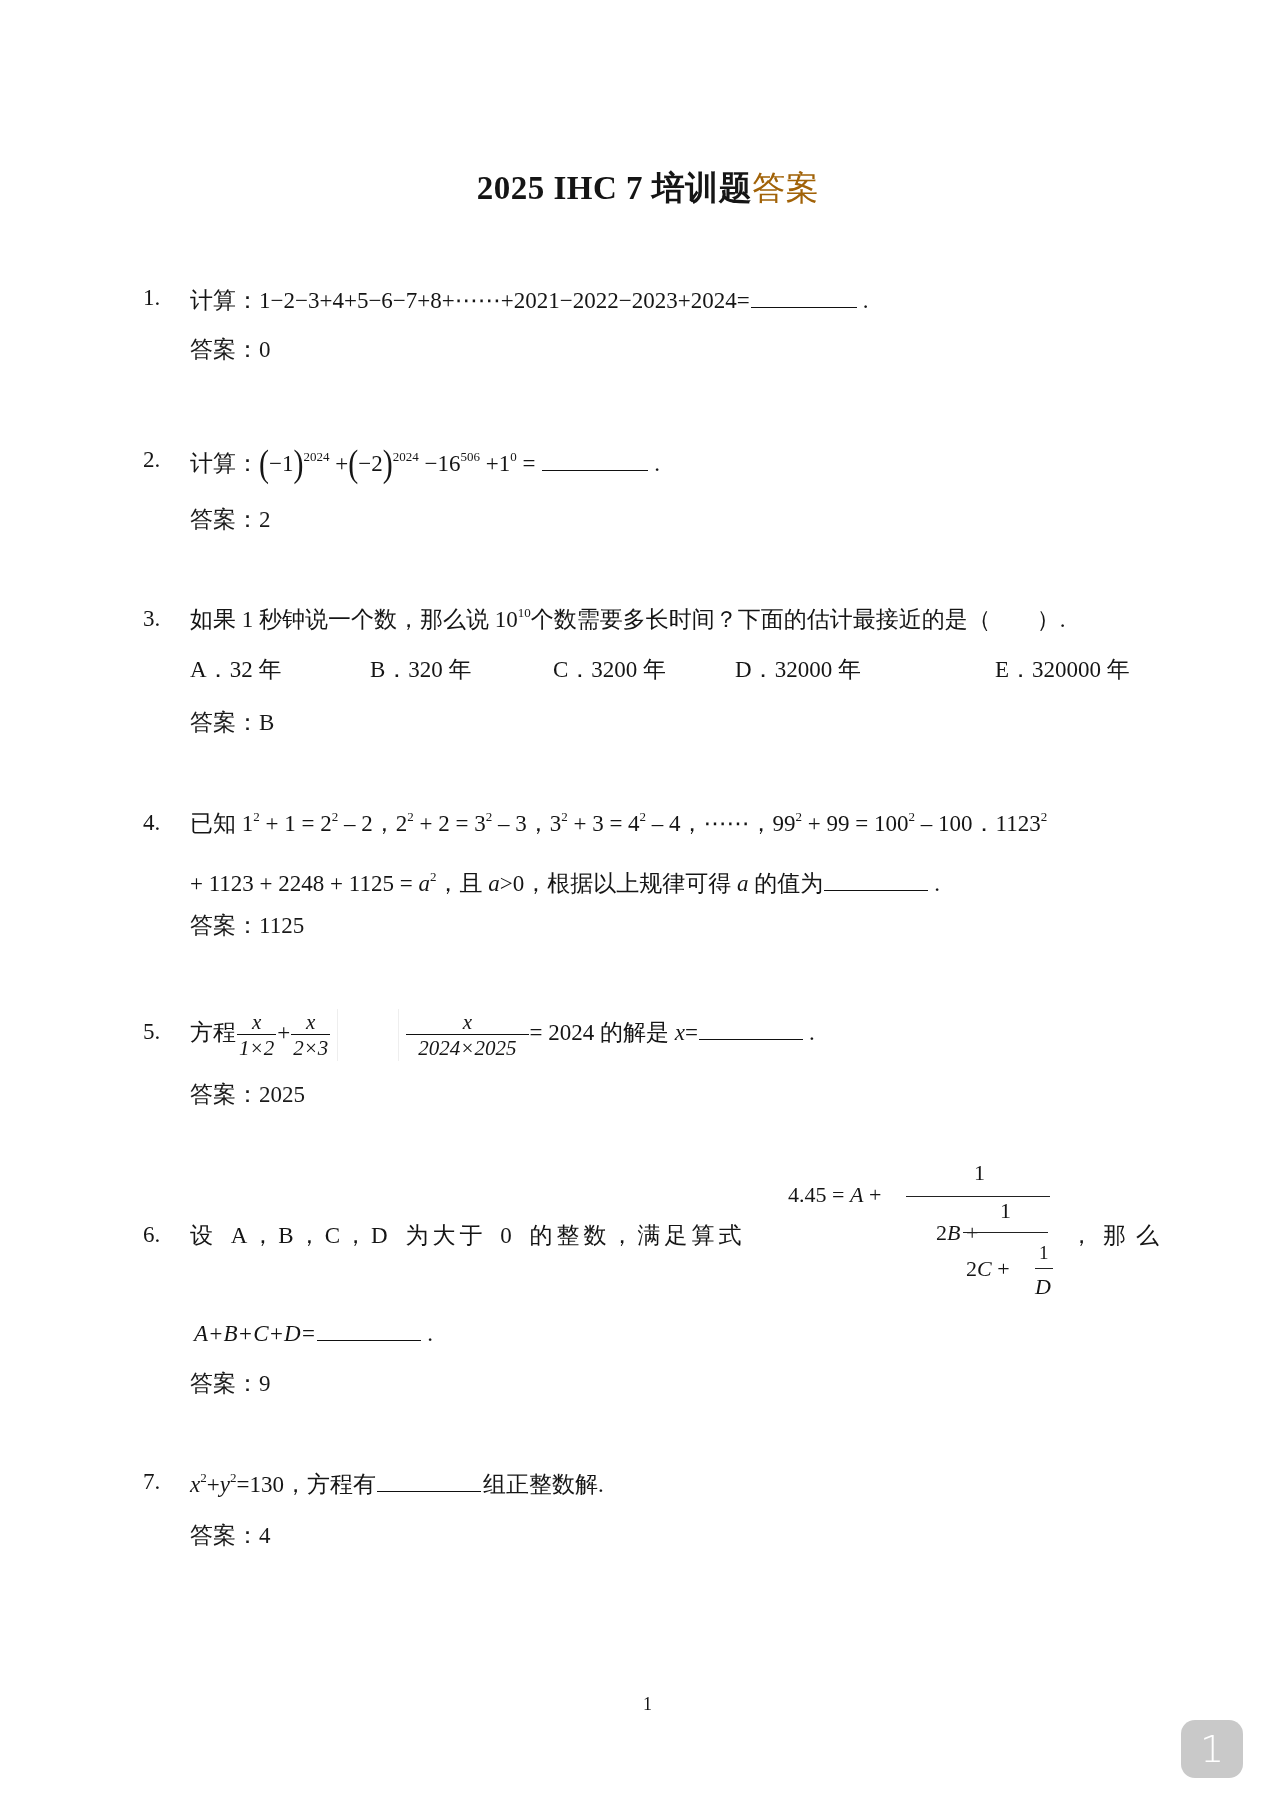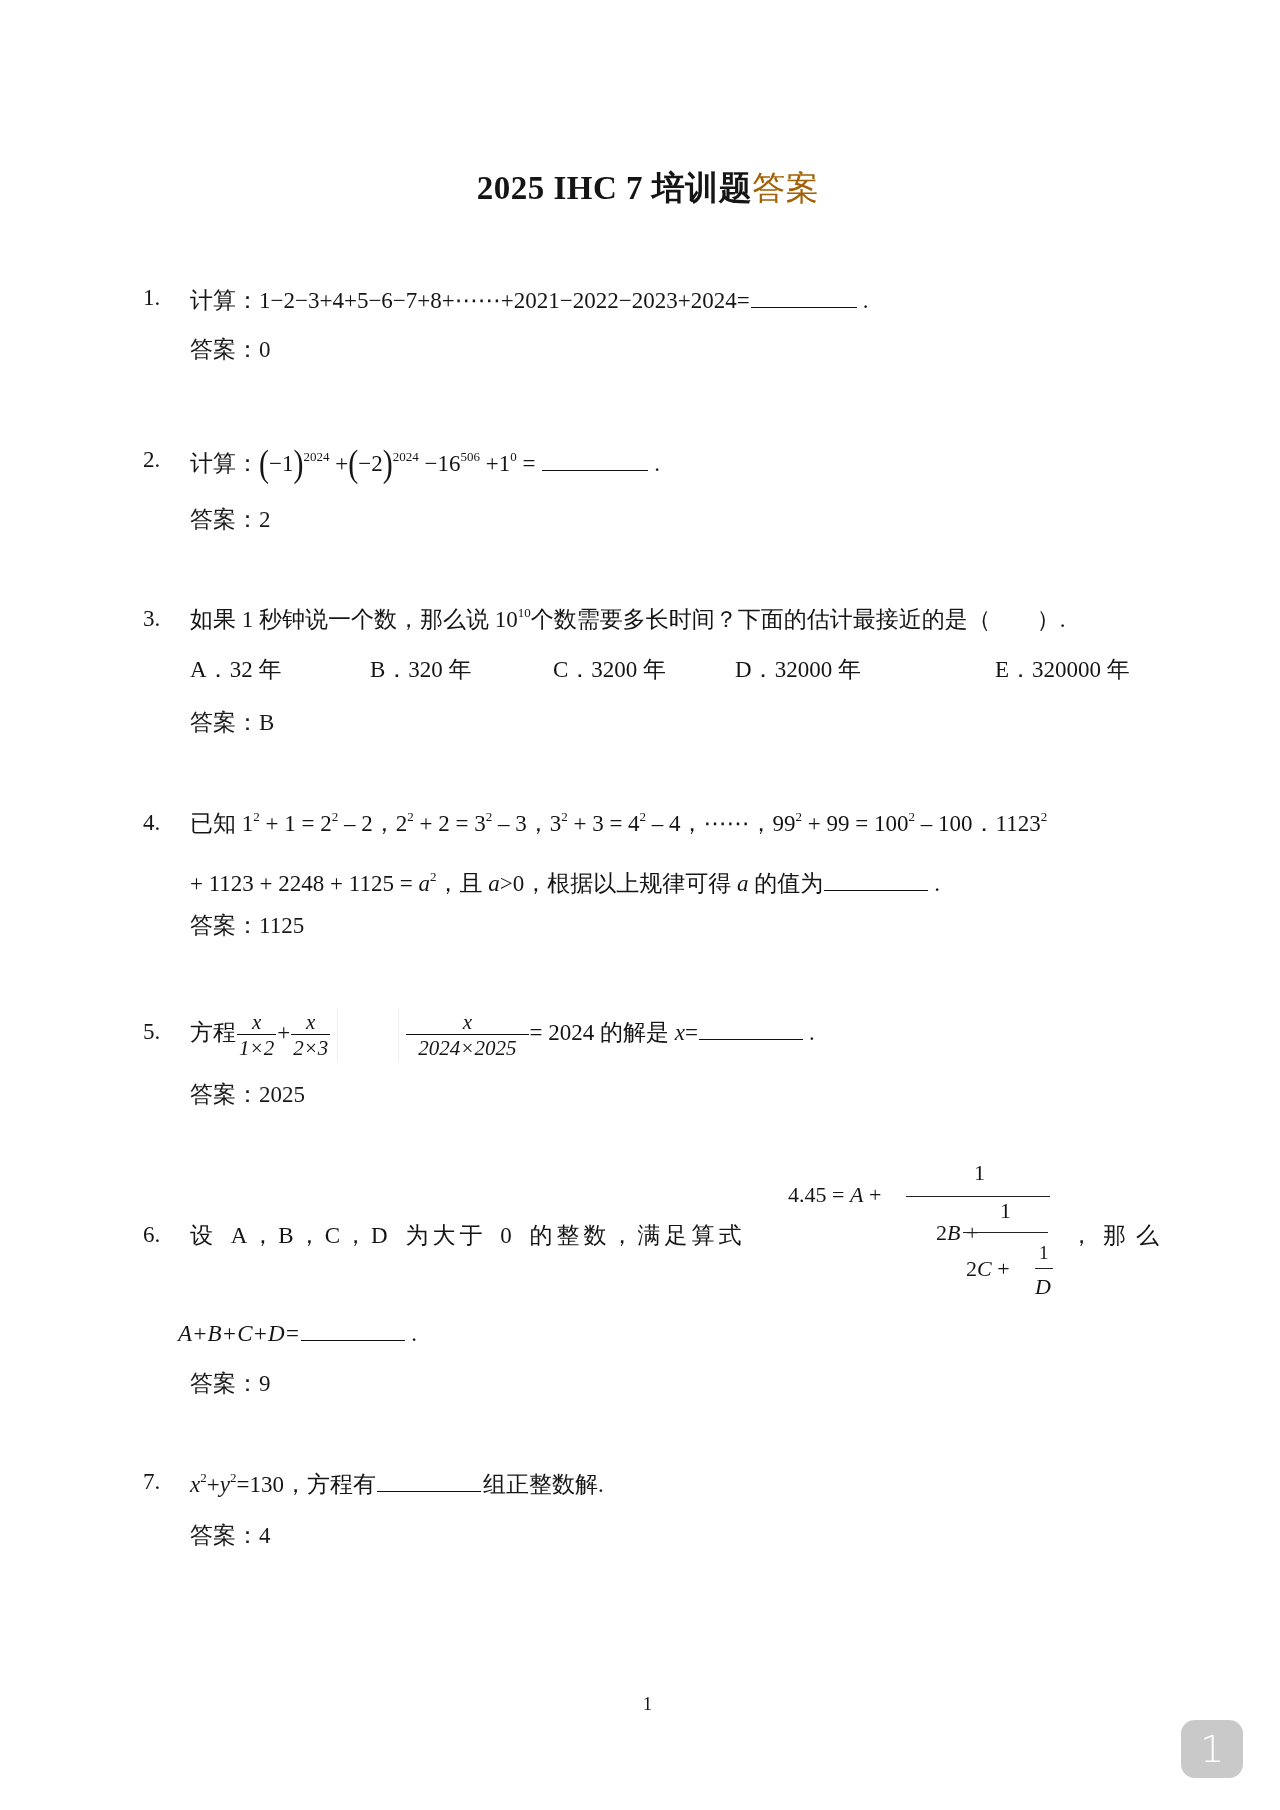--- a/index.html
+++ b/index.html
@@ -116,21 +116,21 @@
     <div class="abs cf" style="left:912px; top:1220px;margin-left:24px;"><span>2</span><i>B</i><span> +</span></div>
     <div class="abs cf" style="left:1000px; top:1198px;">1</div>
     <div class="cfline" style="left:963px; top:1232px; width:85px;"></div>
     <div class="abs cf" style="left:966px; top:1256px;"><span>2</span><i>C</i><span> +</span></div>
     <div class="abs cf" style="left:1039px; top:1242px; font-size:19px;">1</div>
     <div class="cfline" style="left:1035px; top:1268px; width:18px; border-top-width:1.3px;"></div>
     <div class="abs cf it" style="left:1035px; top:1274px;">D</div>
   </div>
   <div class="abs line" style="left:1070px; top:1222px; letter-spacing:10px;">，那么</div>
 
-  <div class="abs line" style="left:178px; top:1318px;"><i>A+B+C+D=</i><span class="blank" style="width:104px"></span><span>.</span></div>
+  <div class="abs line" style="left:194px; top:1318px;"><i>A+B+C+D=</i><span class="blank" style="width:104px"></span><span>.</span></div>
   <div class="abs ans" style="top:1368px"><span>答案：</span><span>9</span></div>
 </div>
 
 <div>
   <span class="qnum abs" style="top:1469px">7.</span>
   <div class="abs line" style="left:190px; top:1469px;">
     <i>x</i><sup>2</sup><span>+</span><i>y</i><sup>2</sup><span>=130，方程有</span><span class="blank" style="width:104px; margin-right:2px;"></span><span>组正整数解.</span>
   </div>
   <div class="abs ans" style="top:1520px"><span>答案：</span><span>4</span></div>
 </div>

